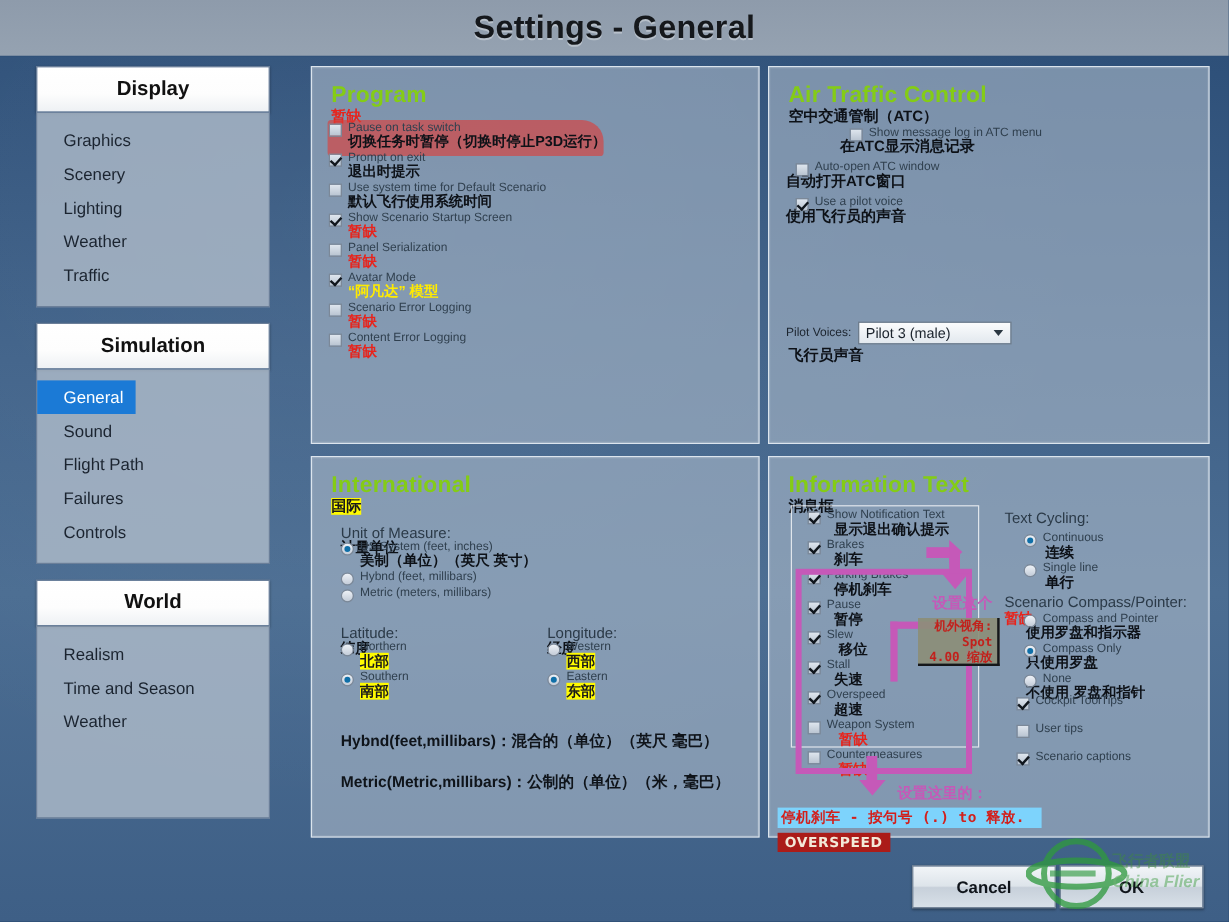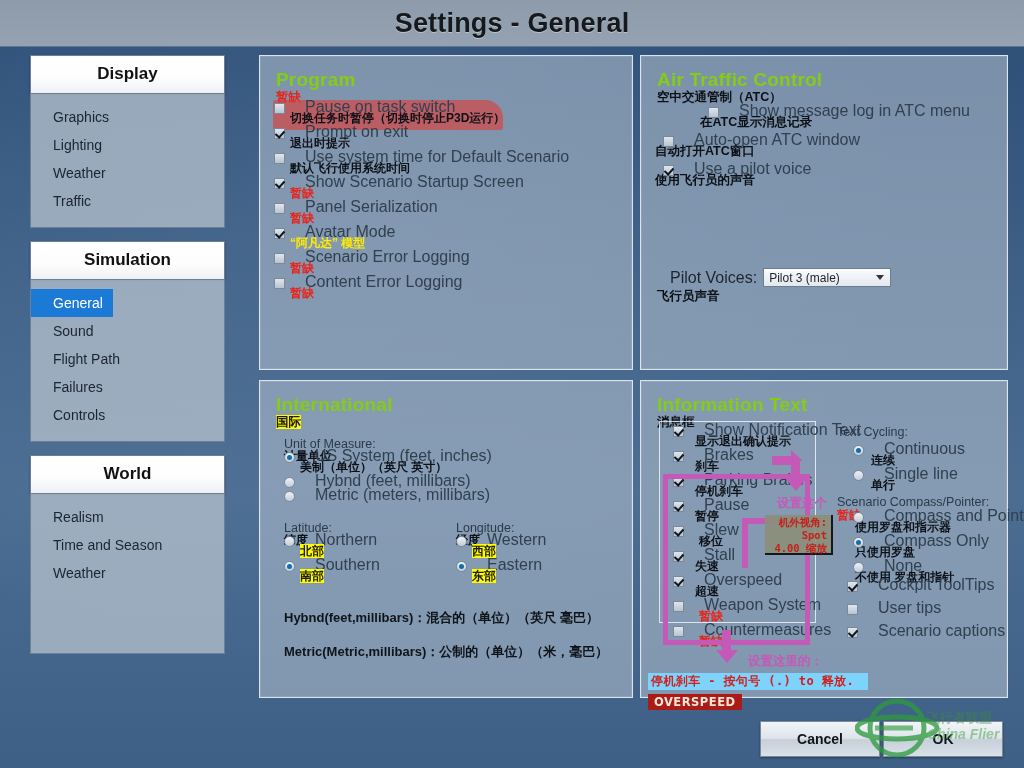--- a/index.html
+++ b/index.html
@@ -84,21 +84,21 @@
   }
   .rad{border-radius:50%;background:linear-gradient(180deg,#eef2f7,#c3ccd8);}
   .chk.on:after{
     content:"";position:absolute;left:2px;top:0px;width:4px;height:7px;
     border:solid #10161d;border-width:0 2px 2px 0;transform:rotate(42deg);
   }
   .rad.on:after{
     content:"";position:absolute;left:2px;top:2px;width:5px;height:5px;
     border-radius:50%;background:#0f6fa8;
   }
-  .lbl{font-size:16px;color:#30404f;line-height:14px;white-space:nowrap;margin-left:15px;}
+  .lbl{font-size:10px;color:#30404f;line-height:14px;white-space:nowrap;}
   .lbl.dark{color:#1d2630;}
   .sect{font-size:12.5px;color:#2b3a48;line-height:14px;}
 
   
   .tr{font-size:12px;font-weight:bold;line-height:13px;white-space:nowrap;}
 
   
   .redband{
     position:absolute;left:13px;top:44px;width:230px;height:30px;
     background:rgba(222,60,55,.62);
@@ -190,20 +190,21 @@
 <div id="content">
 
   <div class="titlebar">
     <div class="ttl">Settings - General</div>
   </div>
 
   <div class="sidebar" id="sidebar">
       <div class="sb-head">Display</div>
       <div class="sb-body">
         <div class="sb-item">Graphics</div>
+        <div class="sb-item">Scenery</div>
         <div class="sb-item">Lighting</div>
         <div class="sb-item">Weather</div>
         <div class="sb-item">Traffic</div>
       </div>
       <div class="sb-gap"></div>
       <div class="sb-head">Simulation</div>
       <div class="sb-body">
         <div class="sb-item sel">General</div>
         <div class="sb-item">Sound</div>
         <div class="sb-item">Flight Path</div>

